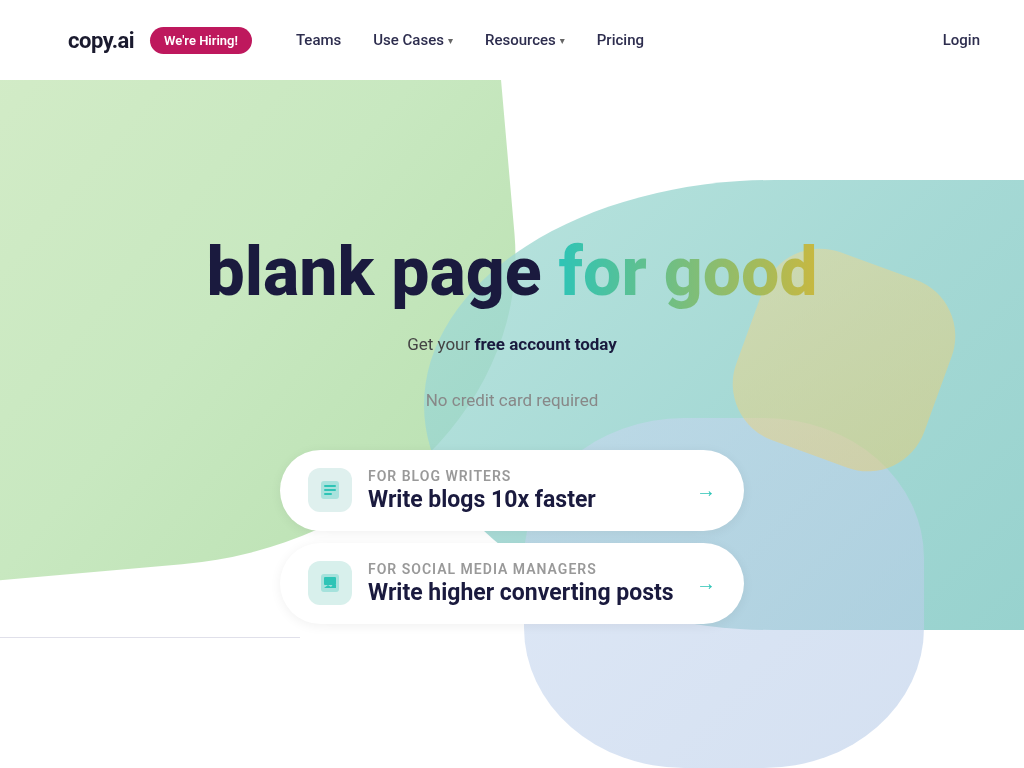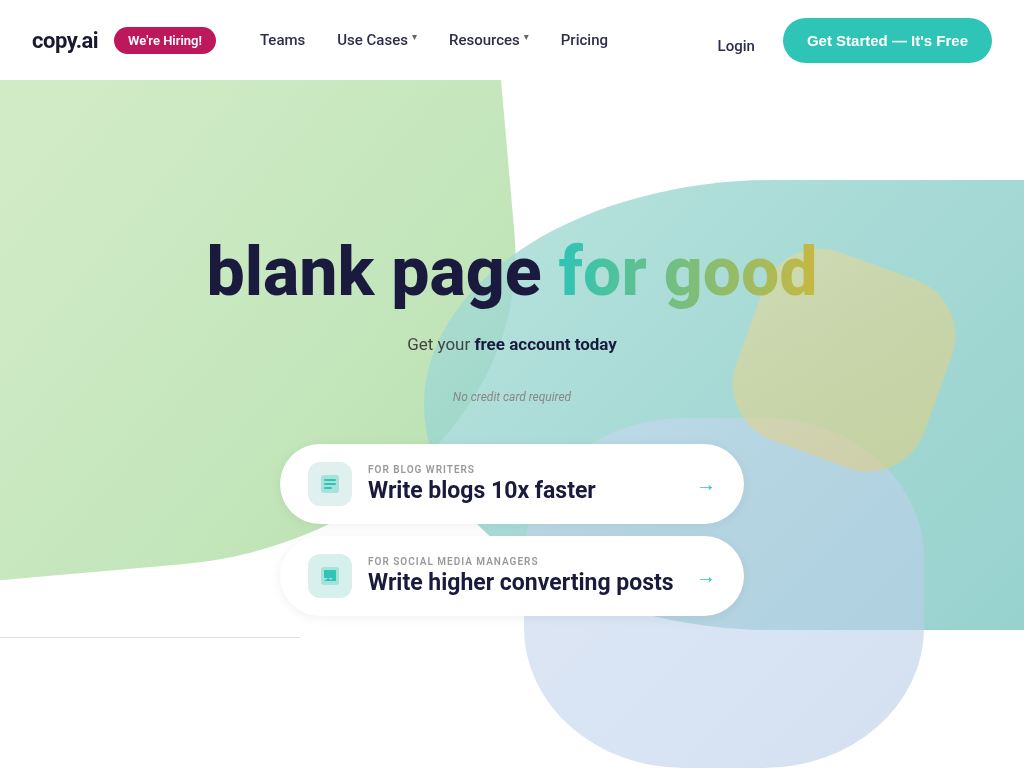--- a/index.html
+++ b/index.html
@@ -14,40 +14,41 @@
       background: #fff;
       position: relative;
       z-index: 10;
     }
     .logo {
       font-size: 22px;
       font-weight: 700;
       color: #1a1a2e;
       letter-spacing: -0.5px;
       margin-right: 16px;
+      margin-left: 36px;
     }
     .hiring-badge {
       background: #be185d;
       color: #fff;
       border-radius: 20px;
       padding: 6px 14px;
       font-size: 13px;
       font-weight: 600;
       margin-right: 32px;
       cursor: pointer;
     }
     .nav-links {
       display: flex;
       align-items: center;
       gap: 8px;
       flex: 1;
     }
     .nav-item {
       display: flex;
-      align-items: flex-start;
+      align-items: center;
       gap: 4px;
       padding: 8px 12px;
       font-size: 15px;
       color: #2d2d4e;
       font-weight: 500;
       cursor: pointer;
       border-radius: 6px;
     }
     .nav-chevron {
       font-size: 10px;
@@ -198,24 +199,23 @@
       background: #2ec4b6;
       color: #fff;
       border: none;
       border-radius: 50px;
       padding: 16px 28px;
       font-size: 16px;
       font-weight: 600;
       cursor: pointer;
     }
     .no-cc {
-      font-size: 12px;
+      font-size: 17px;
       color: #888;
       margin-bottom: 40px;
-      font-style: italic;
     }
 
     
     .cards-section {
       position: relative;
       z-index: 1;
       display: flex;
       flex-direction: column;
       align-items: center;
       gap: 12px;
@@ -244,21 +244,21 @@
       justify-content: center;
       font-size: 20px;
       flex-shrink: 0;
     }
     .card-icon.blog { background: #dff0ee; }
     .card-icon.social { background: #d8f0ec; }
     .card-text {
       flex: 1;
     }
     .card-label {
-      font-size: 10px;
+      font-size: 14px;
       font-weight: 600;
       color: #999;
       letter-spacing: 1px;
       text-transform: uppercase;
       margin-bottom: 2px;
     }
     .card-title {
       font-size: 23px;
       font-weight: 700;
       color: #1a1a3e;
@@ -297,21 +297,20 @@
     <div class="nav-item">
       <span>Resources</span>
       <span class="nav-chevron">▾</span>
     </div>
     <div class="nav-item">
       <span>Pricing</span>
     </div>
   </div>
   <div class="nav-right">
     <div class="login-btn">Login</div>
-    <button class="get-started-btn">Get Started — It's Free</button>
   </div>
 </nav>
 
 <div class="hero-bg">
   <div class="bg-shape-green"></div>
   <div class="bg-shape-teal"></div>
   <div class="bg-shape-blue"></div>
   <div class="bg-shape-yellow"></div>
 </div>
 

